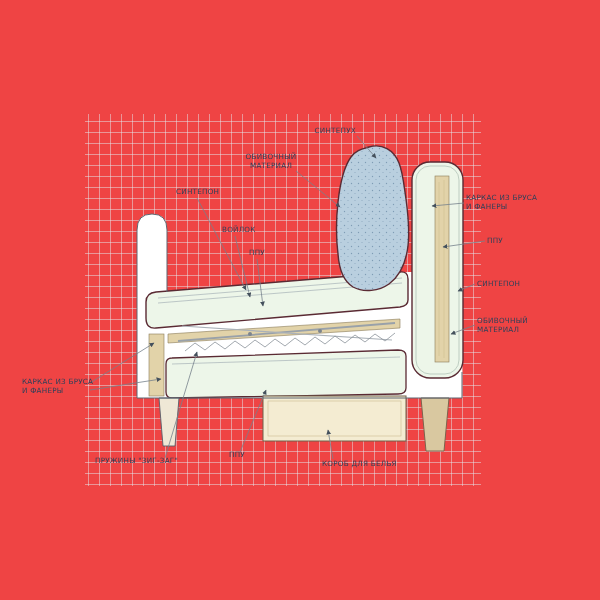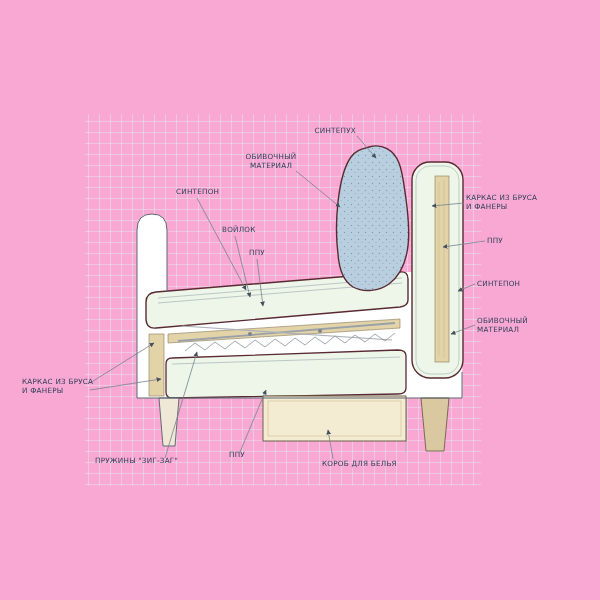--- a/index.html
+++ b/index.html
@@ -1,16 +1,16 @@
 <!DOCTYPE html>
 <html><head>
 <meta charset="utf-8">
 <style>
   html,body{margin:0;padding:0;background:#ffffff;}
-  .stage{position:relative;width:600px;height:600px;background:#f9a8d4;overflow:hidden;
+  .stage{position:relative;width:600px;height:600px;background:#ef4444;overflow:hidden;
          font-family:"DejaVu Sans",sans-serif;text-align:center;}
   svg{position:absolute;left:0;top:0;}
   text{fill:#2e4059;font-size:7.2px;letter-spacing:.25px;font-family:"DejaVu Sans",sans-serif;}
   .leader{stroke:#76818c;stroke-width:.8;fill:none;}
   .thin{stroke:#9aa6af;stroke-width:.6;fill:none;}
   .outline{stroke:#5d6772;stroke-width:1;fill:none;}
   .maroon{stroke:#5a2a33;stroke-width:1.4;}
   .green{fill:#edf6e9;}
   .wood{fill:#e2d3a9;stroke:#8a7a57;stroke-width:.6;}
 </style>

